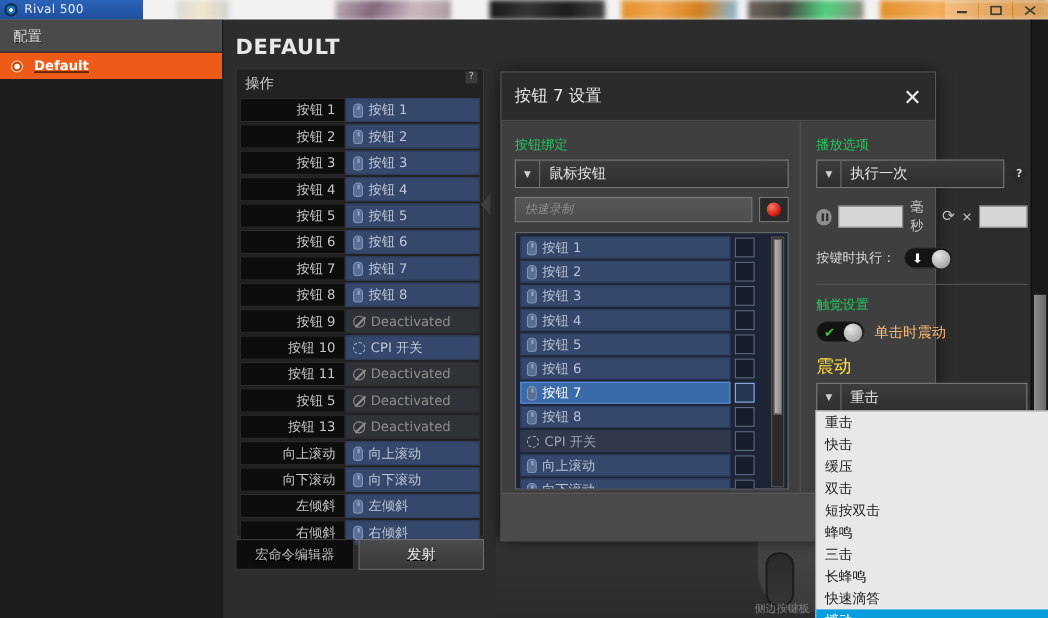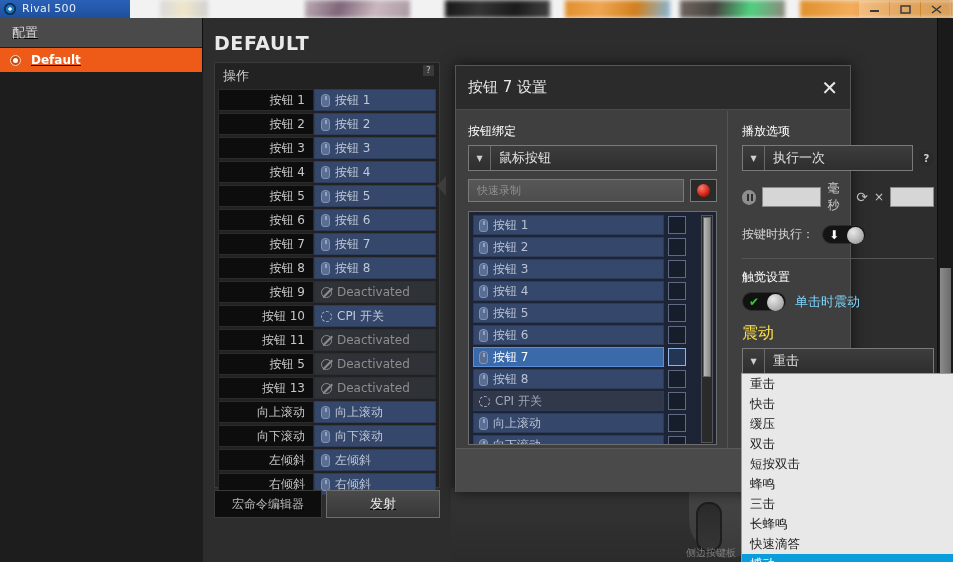--- a/index.html
+++ b/index.html
@@ -105,31 +105,31 @@
   
   .dlg { position:absolute; left:443px; top:65px; width:396px; height:427px;
     background:#3f3f3f; border:1px solid #565656; box-shadow:0 0 14px rgba(0,0,0,.65);margin-left:12px; }
   .dlg-title { height:44px; background:#2b2b2b; display:flex; align-items:center;
     padding:0 12px; border-bottom:1px solid #4b4b4b; }
   .dlg-title .t { color:#e6e6e6; font-size:15px; flex:1; }
   .dlg-close { color:#e9e9e9; font-size:20px; font-weight:bold; line-height:1; cursor:pointer; }
   .dlg-body { position:absolute; left:0; top:45px; width:490px; height:337px; display:flex; }
   .dlg-left { width:272px; border-right:1px solid #545454; padding:12px 10px 0 12px; }
   .dlg-right { flex:1; padding:12px 12px 0 14px; }
-  .sec-label { color:#ffffff; font-size:12px; margin-bottom:5px; }
+  .sec-label { color:#22c55e; font-size:12px; margin-bottom:5px; }
 
   .combo { height:26px; background:linear-gradient(180deg,#3d3d3d,#2e2e2e); border:1px solid #7a7a7a;
     display:flex; align-items:center; color:#e2e2e2; font-size:13px; }
   .combo .car { width:22px; text-align:center; font-size:8px; color:#cfcfcf;
     border-right:1px solid #6a6a6a; height:100%; display:flex; align-items:center; justify-content:center; }
   .combo .txt { padding-left:8px; }
 
   .rec-row { display:flex; gap:6px; margin-top:8px; }
   .rec-input { flex:1; height:23px; background:linear-gradient(180deg,#575757,#4d4d4d);
-    border:1px solid #7a7a7a; color:#8f8f8f; font-size:11px; 
+    border:1px solid #7a7a7a; color:#8f8f8f; font-size:11px; font-style:italic;
     display:flex; align-items:center; padding-left:8px; }
   .rec-btn { width:27px; height:23px; background:#2a2a2a; border:1px solid #7a7a7a;
     display:flex; align-items:center; justify-content:center; }
   .rec-dot { width:13px; height:13px; border-radius:50%;
     background:radial-gradient(circle at 35% 30%, #ff7a6a, #c21408 70%); }
 
   .binds { margin-top:9px; height:234px; background:#1c2435; border:1px solid #6e6e6e;
     position:relative; overflow:hidden; }
   .binds-inner { position:absolute; left:0; top:0; width:228px; padding:3px 0 0 4px; }
   .brow { display:flex; align-items:center; height:20px; margin-bottom:2px; width:213px; }
@@ -162,21 +162,21 @@
   .toggle { width:44px; height:19px; border-radius:10px; background:#141414; position:relative;
     border:1px solid #2c2c2c; }
   .toggle .knob { position:absolute; right:1px; top:1px; width:17px; height:17px; border-radius:50%;
     background:radial-gradient(circle at 35% 30%, #e8e8e8, #8f8f8f); }
   .toggle .ic { position:absolute; left:6px; top:2px; color:#fff; font-size:12px; line-height:14px; }
   .toggle.on { background:#121212; }
   .toggle.on .ic { color:#3fc43f; font-weight:bold; }
 
   .divider { height:1px; background:#555; margin:14px 0 10px 0; }
   .haptic-row { display:flex; align-items:center; gap:9px; margin:6px 0 12px 0; }
-  .haptic-row .lab { color:#7dd3fc; font-size:13px; }
+  .haptic-row .lab { color:#fdba74; font-size:13px; }
 
   .dd-wrap { position:relative; }
   .dd-list { position:absolute; left:-1px; top:25px; width:213px; background:#e8e8e8;
     border:1px solid #9a9a9a; z-index:20; }
   .dd-item { height:20px; color:#1b1b1b; font-size:12.5px; display:flex; align-items:center;
     padding-left:8px; }
   .dd-item.hl { background:#0a9ddb; color:#ffffff; }
 
   .dlg-foot { position:absolute; left:0; top:382px; width:490px; height:44px; background:#4a4a4a;
     border-top:1px solid #5a5a5a; }

